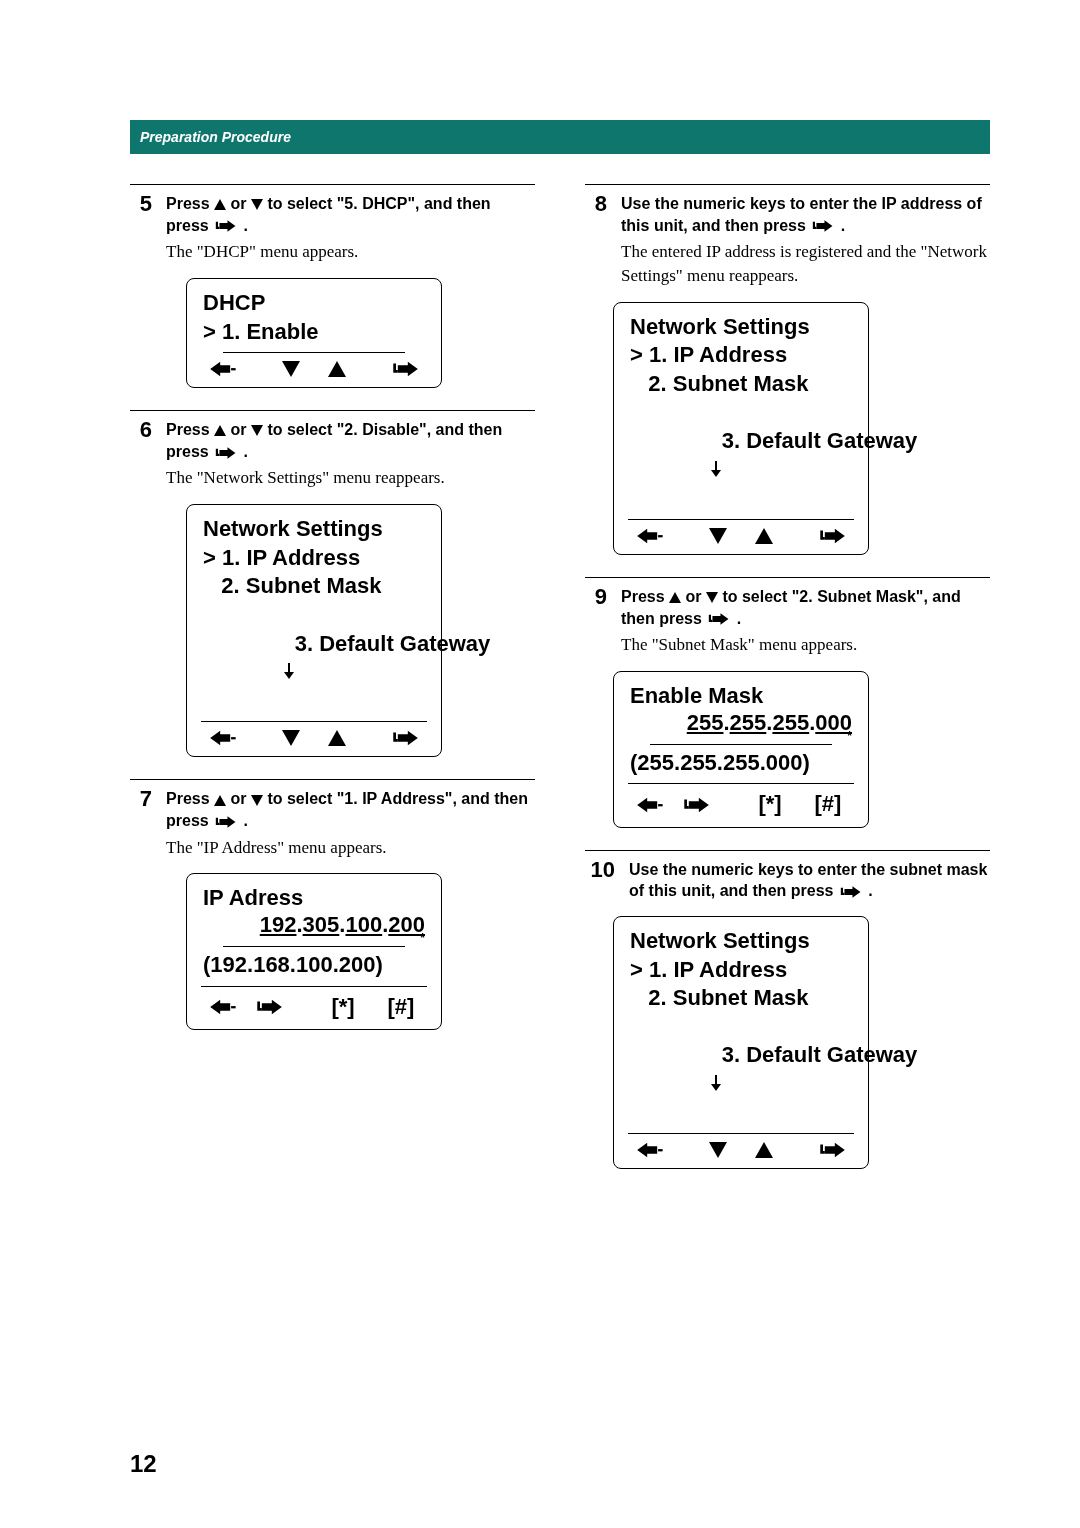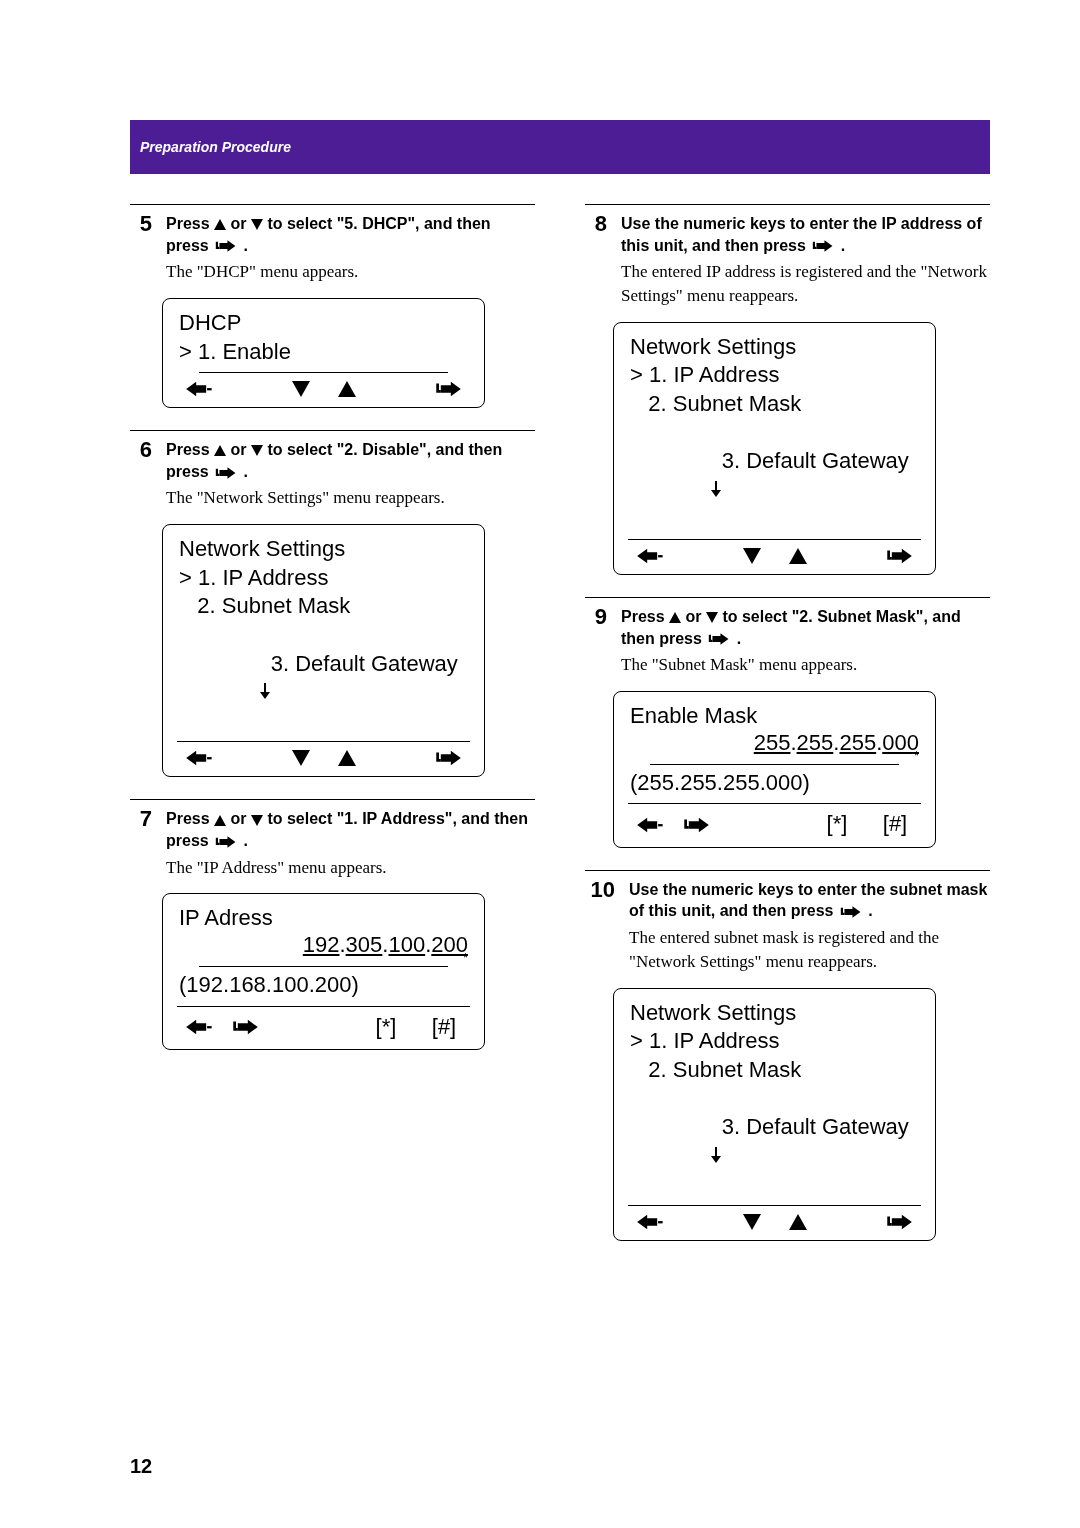--- a/index.html
+++ b/index.html
@@ -10,27 +10,27 @@
     color: #000;
   }
   .page {
     width: 1080px;
     min-height: 1528px;
     box-sizing: border-box;
     padding: 120px 90px 40px 130px;
     position: relative;
   }
   .header-bar {
-    background: #4c1d95;
+    background: #0f766e;
     color: #fff;
     font-family: Arial, Helvetica, sans-serif;
     font-weight: bold;
     font-style: italic;
     font-size: 14px;
-    padding: 19px 10px;
+    padding: 9px 10px;
     margin-bottom: 30px;
   }
   .columns {
     display: flex;
     gap: 50px;
   }
   .col {
     flex: 1;
     min-width: 0;
   }
@@ -92,29 +92,30 @@
     border-bottom: 16px solid #000;
   }
   .arrow-down-lg {
     width: 0; height: 0;
     border-left: 9px solid transparent;
     border-right: 9px solid transparent;
     border-top: 16px solid #000;
   }
   svg.enter-icon { vertical-align: middle; }
   .lcd-box {
-    margin: 14px 0 0 32px;
+    margin: 14px 0 0 56px;
     border: 1.5px solid #000;
     border-radius: 8px;
     padding: 10px 16px 8px 16px;
-    width: 323px;
+    width: 256px;
     box-sizing: border-box;
     font-family: Arial, Helvetica, sans-serif;
     font-size: 22px;
     line-height: 1.3;
+    font-weight: bold;
   }
   .col-right .lcd-box { margin-left: 28px; }
   .lcd-title { }
   .lcd-line { white-space: nowrap; }
   .lcd-divider {
     border-top: 1px solid #000;
     margin: 6px -2px 4px -2px;
   }
   .lcd-divider.short {
     margin-left: 20px;
@@ -180,21 +181,21 @@
   }
   .saved-val {
     padding-right: 6px;
   }
   .page-number {
     position: absolute;
     bottom: 50px;
     left: 130px;
     font-family: Arial, Helvetica, sans-serif;
     font-weight: bold;
-    font-size: 20px;
+    font-size: 24px;
   }
 </style>
 </head>
 <body>
 
 <svg width="0" height="0" style="position:absolute">
   <symbol id="icon-back" viewBox="0 0 32 22">
 
     <path d="M3 11 L14 3 L14 7 L25 7 L25 15 L14 15 L14 19 Z" fill="#000"></path>
     <rect x="26" y="10" width="5" height="2.5" fill="#000"></rect>
@@ -421,21 +422,20 @@
         <div class="step-row">
           <div class="step-num wide">10</div>
           <div class="step-body">
             <div class="instr">
               <span>Use the numeric keys to enter the subnet mask of this unit, and then press </span>
               <svg class="enter-icon" width="26" height="16">
                   <use href="#icon-enter"></use>
                 </svg>
               <span>.</span>
             </div>
-            <div class="result">The entered subnet mask is registered and the "Network Settings" menu reappears.</div>
           </div>
         </div>
         <div class="lcd-box">
           <div class="lcd-title">Network Settings</div>
           <div class="lcd-line" style="white-space:pre">&gt; 1. IP Address</div>
           <div class="lcd-line" style="white-space:pre">   2. Subnet Mask</div>
           <div class="lcd-line" style="white-space:pre">
             <span>   3. Default Gateway</span>
             <span class="scroll-indicator"></span>
           </div>

